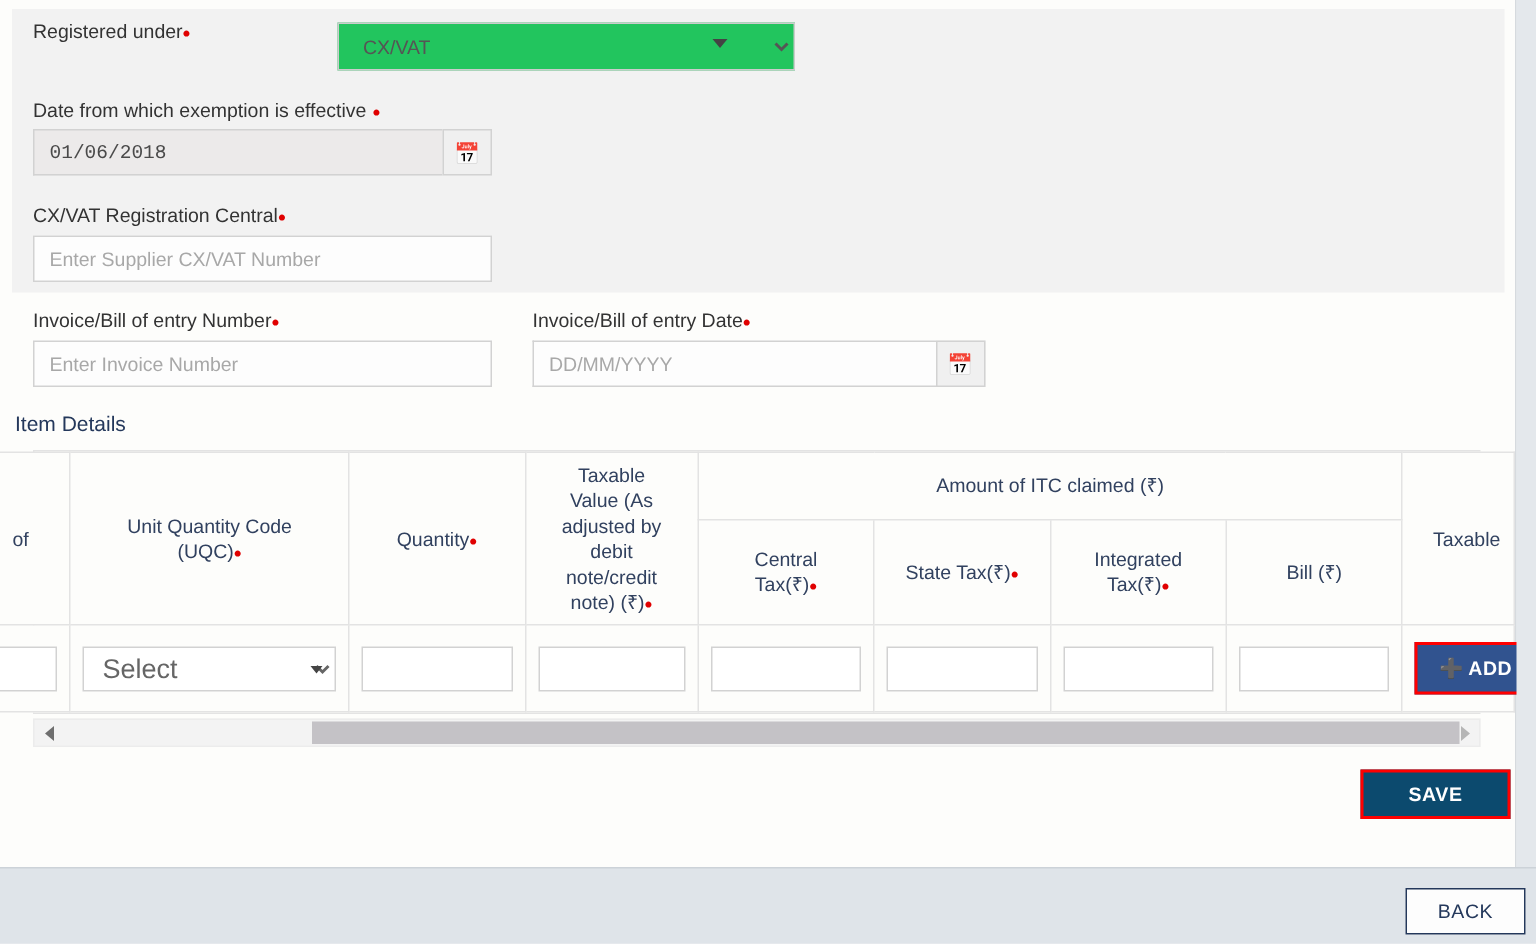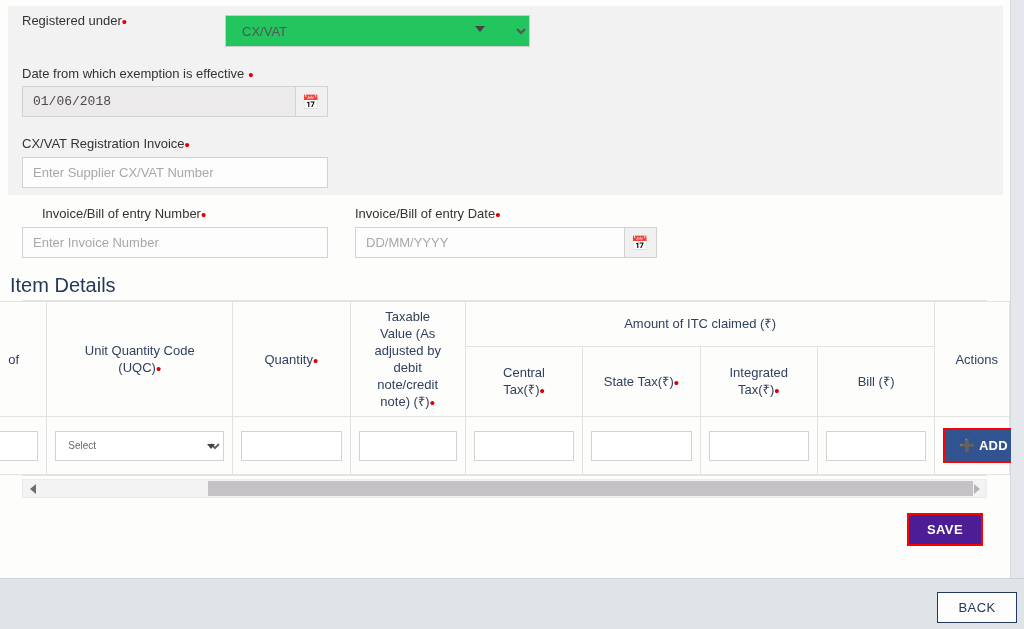--- a/index.html
+++ b/index.html
@@ -106,21 +106,21 @@
     font-family: "Liberation Sans", sans-serif;
     font-size: 13px;
     color: #333333;
     padding: 0 10px;
   }
   .inp-cxreg::placeholder, .inp-invnum::placeholder, .inp-invdate::placeholder {
     color: #a8a8a8;
   }
 
   
-  .lbl-invnum { position: absolute; left: 22px; top: 206px; margin-left: 20px; }
+  .lbl-invnum { position: absolute; left: 22px; top: 206px; }
   .inp-invnum {
     position: absolute; left: 22px; top: 227px;
     width: 306px; height: 31px;
     background: #fdfdfd;
     border: 1px solid #d2d2d2;
     font-family: "Liberation Sans", sans-serif;
     font-size: 13px;
     color: #000000;
     padding: 0 10px;
   }
@@ -133,21 +133,21 @@
     border-right: none;
     font-family: "Liberation Sans", sans-serif;
     font-size: 13px;
     color: #be185d;
     padding: 0 10px;
   }
 
   
   .item-details-heading {
     position: absolute; left: 10px; top: 274px;
-    font-size: 20px;
+    font-size: 14px;
     color: #24385b;
   }
 
   
   .table-wrap {
     position: absolute;
     left: 22px; top: 300px;
     width: 965px;
     border: 1px solid #e3e3e3;
     border-right: none;
@@ -186,21 +186,21 @@
     font-size: 13px;
     color: #333333;
     padding: 0 8px;
   }
   .uqc-select-wrap { position: relative; width: 100%; }
   .cell-select {
     width: 100%; height: 30px;
     background: #ffffff;
     border: 1px solid #d2d2d2;
     font-family: "Liberation Sans", sans-serif;
-    font-size: 10px;
+    font-size: 18px;
     color: #666666;
     padding: 0 22px 0 8px;
     cursor: pointer;
   }
   .cell-caret {
     position: absolute; right: 9px; top: 13px;
     width: 0; height: 0;
     border-left: 4px solid transparent;
     border-right: 4px solid transparent;
     border-top: 5px solid #444444;
@@ -253,22 +253,22 @@
     left: 185px; top: 1px;
     width: 765px; height: 15px;
     background: #c4c2c6;
     cursor: pointer;
   }
 
   
   .btn-save {
     position: absolute;
     left: 907px; top: 513px;
-    width: 76px; height: 33px;
-    background: #4c1d95;
+    width: 100px; height: 33px;
+    background: #0c4a6e;
     color: #ffffff;
     border: 2px solid #ff0000;
     font-family: "Liberation Sans", sans-serif;
     font-size: 13px;
     font-weight: bold;
     letter-spacing: 0.4px;
     cursor: pointer;
   }
 
   
@@ -319,21 +319,21 @@
       <span>Date from which exemption is effective</span><span class="req req-sp">•</span>
     </div>
     <div class="grp-exempt">
       <input class="inp-exempt" type="text" readonly="" value="01/06/2018" style="">
       <div class="btn-cal">
         <span class="cal-glyph">📅</span>
       </div>
     </div>
 
     <div class="field-label lbl-cxreg">
-      <span>CX/VAT Registration Invoice</span><span class="req">•</span>
+      <span>CX/VAT Registration Central</span><span class="req">•</span>
     </div>
     <input class="inp-cxreg" type="text" placeholder="Enter Supplier CX/VAT Number" style="">
 
     <div class="field-label lbl-invnum">
       <span>Invoice/Bill of entry Number</span><span class="req">•</span>
     </div>
     <input class="inp-invnum" type="text" placeholder="Enter Invoice Number" style="">
 
     <div class="field-label lbl-invdate">
       <span>Invoice/Bill of entry Date</span><span class="req">•</span>
@@ -371,21 +371,21 @@
             <th rowspan="2">
               <span>Quantity</span><span class="req">•</span>
             </th>
             <th rowspan="2">
               <span>Taxable Value (As adjusted by debit note/credit note) (₹)</span><span class="req">•</span>
             </th>
             <th colspan="4">
               <span>Amount of ITC claimed (₹)</span>
             </th>
             <th rowspan="2">
-              <span>Actions</span>
+              <span>Taxable</span>
             </th>
           </tr>
           <tr>
             <th>
               <span>Central Tax(₹)</span><span class="req">•</span>
             </th>
             <th>
               <span>State Tax(₹)</span><span class="req">•</span>
             </th>
             <th>

